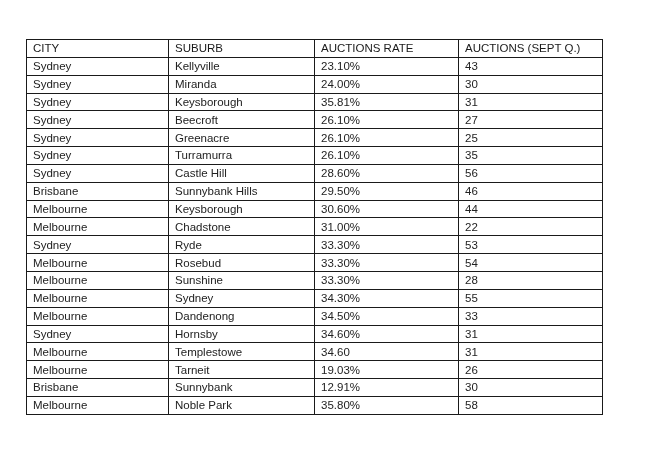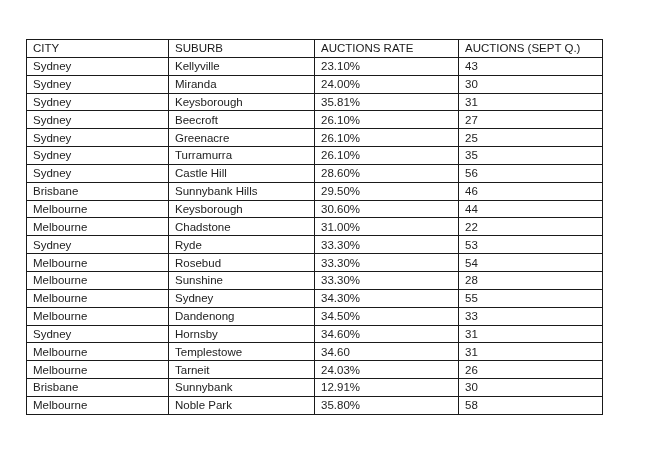--- a/index.html
+++ b/index.html
@@ -161,21 +161,21 @@
         </tr>
         <tr>
           <td>Melbourne</td>
           <td>Templestowe</td>
           <td>34.60</td>
           <td>31</td>
         </tr>
         <tr>
           <td>Melbourne</td>
           <td>Tarneit</td>
-          <td>24.03%</td>
+          <td>19.03%</td>
           <td>26</td>
         </tr>
         <tr>
           <td>Brisbane</td>
           <td>Sunnybank</td>
           <td>12.91%</td>
           <td>30</td>
         </tr>
         <tr>
           <td>Melbourne</td>

